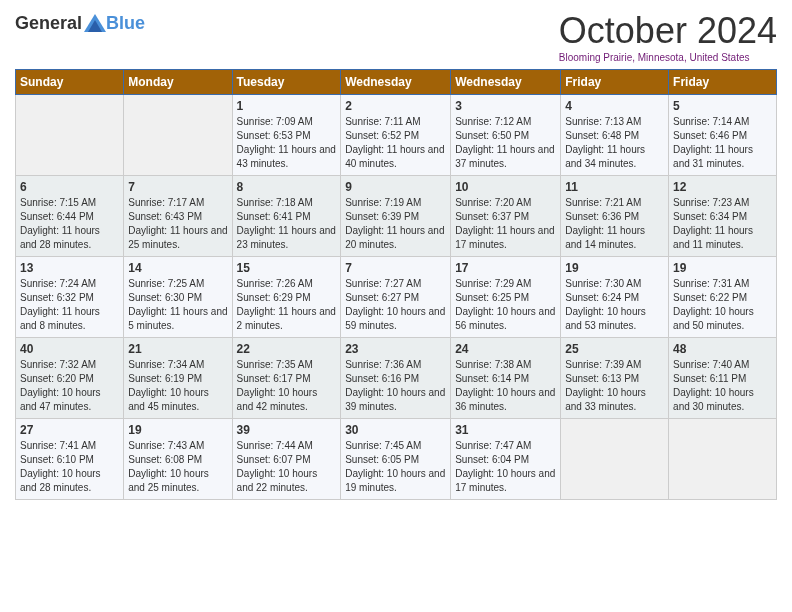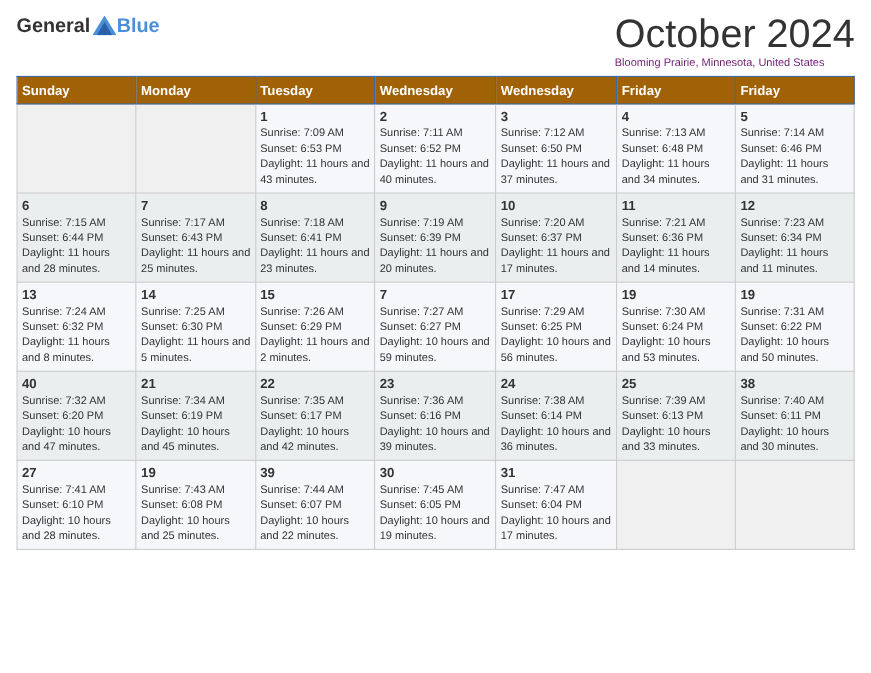--- a/index.html
+++ b/index.html
@@ -277,21 +277,21 @@
             Sunrise: 7:38 AM<br>Sunset: 6:14 PM<br>Daylight: 10 hours and 36 minutes.
           </div>
         </td>
         <td>
           <span class="day-number">25</span>
           <div class="day-info">
             Sunrise: 7:39 AM<br>Sunset: 6:13 PM<br>Daylight: 10 hours and 33 minutes.
           </div>
         </td>
         <td>
-          <span class="day-number">38</span>
+          <span class="day-number">48</span>
           <div class="day-info">
             Sunrise: 7:40 AM<br>Sunset: 6:11 PM<br>Daylight: 10 hours and 30 minutes.
           </div>
         </td>
       </tr>
       <tr>
         <td>
           <span class="day-number">27</span>
           <div class="day-info">
             Sunrise: 7:41 AM<br>Sunset: 6:10 PM<br>Daylight: 10 hours and 28 minutes.

